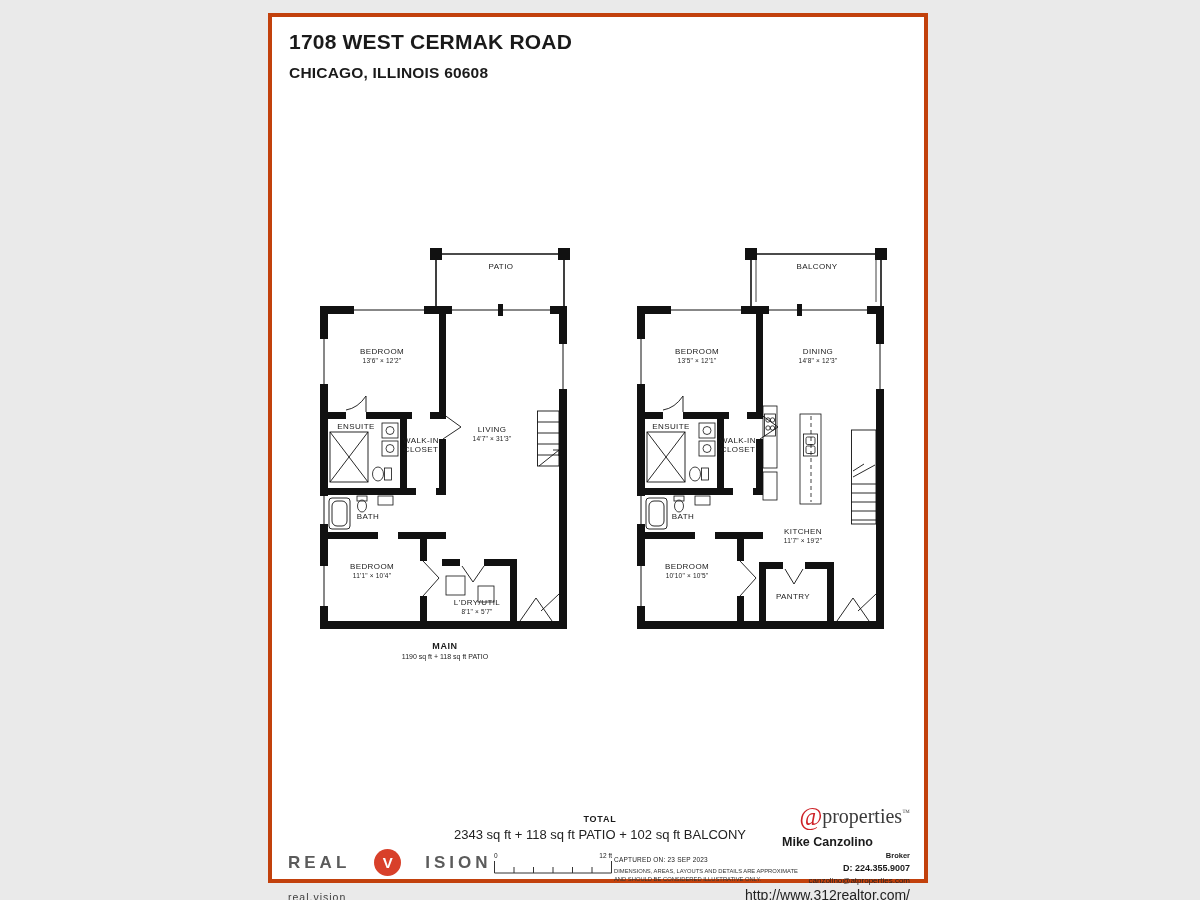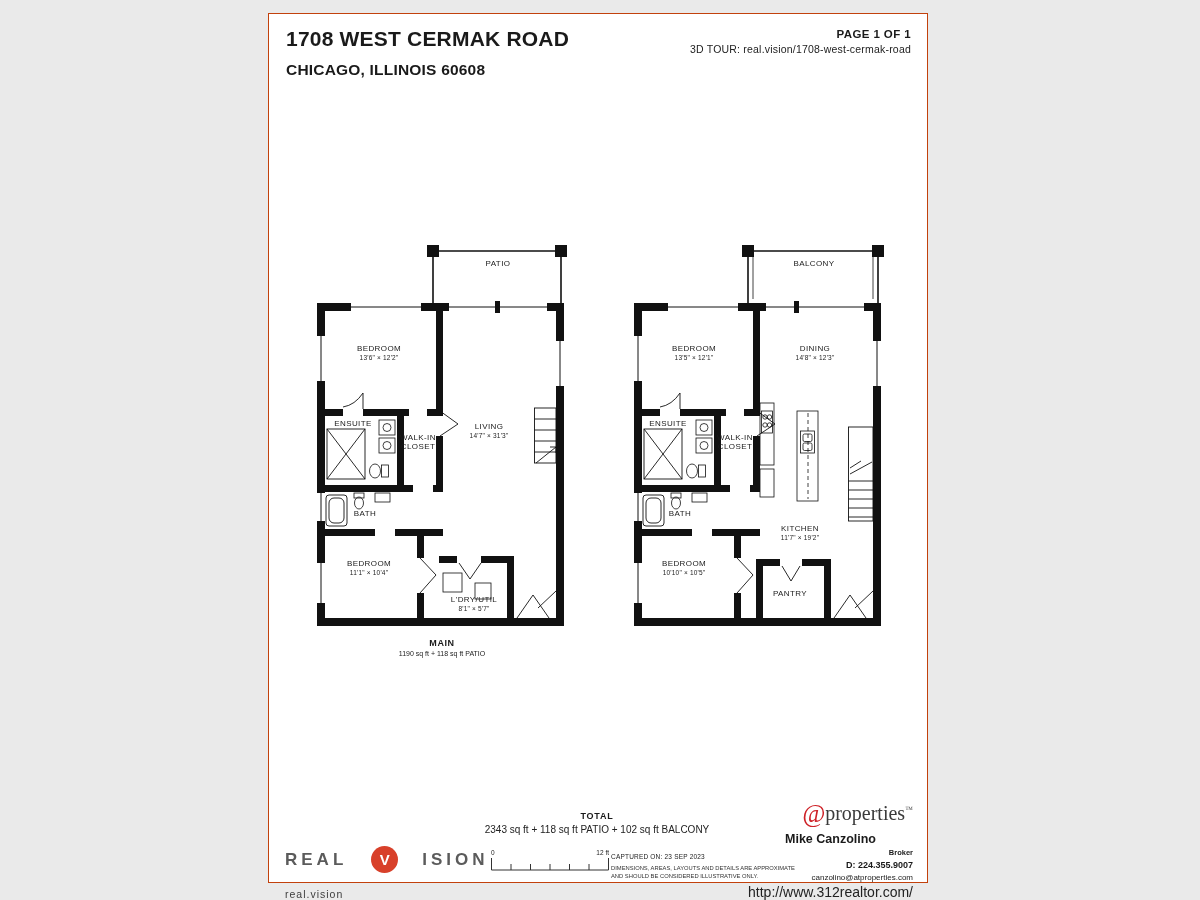--- a/index.html
+++ b/index.html
@@ -3,21 +3,21 @@
 <meta charset="utf-8">
 <style>
   html,body{margin:0;padding:0;}
   body{
     width:1200px;height:900px;background:#eaeaea;
     font-family:"Liberation Sans",sans-serif;color:#1a1a1a;
     position:relative;overflow:hidden;
   }
   .page{
     position:absolute;left:268px;top:13px;width:660px;height:870px;
-    background:#ffffff;border:1px solid #c2410c;box-sizing:border-box;
+    background:#ffffff;border:4px solid #c2410c;box-sizing:border-box;
   }
   
   .hdr-left{position:absolute;left:17px;top:13px;}
   .addr1{font-size:21px;font-weight:bold;letter-spacing:.2px;}
   .addr2{font-size:15.5px;font-weight:bold;margin-top:10px;letter-spacing:.2px;}
   .hdr-right{position:absolute;right:16px;top:14px;text-align:right;}
   .pagenum{font-size:11.5px;font-weight:600;letter-spacing:.4px;}
   .tour{font-size:10.5px;margin-top:3px;letter-spacing:.2px;color:#222;}
   
   .plan{position:absolute;width:250px;height:392px;}
@@ -32,21 +32,21 @@
   
   .rv-logo{position:absolute;left:16px;top:832px;}
   .rv-row{display:flex;align-items:center;gap:23px;}
   .rv-word{font-size:17px;font-weight:600;letter-spacing:4px;color:#5b5b5b;}
   .rv-circle{width:27px;height:27px;border-radius:50%;background:#d8402a;color:#fff;
     display:flex;align-items:center;justify-content:center;font-size:15px;font-weight:bold;
     margin:0 1px;}
   .rv-url{font-size:10.5px;color:#3d3d3d;letter-spacing:1px;margin-top:15px;}
   .total-block{position:absolute;left:178px;top:797px;width:300px;text-align:center;}
   .total-label{font-size:9px;font-weight:600;letter-spacing:.8px;}
-  .total-area{font-size:10px;margin-top:3px;color:#222;}
+  .total-area{font-size:13px;margin-top:3px;color:#222;}
   .scalebar{position:absolute;left:222px;top:835px;width:118px;}
   .scale-labels{display:flex;justify-content:space-between;font-size:6.5px;color:#222;margin-bottom:1px;}
   .cap-block{position:absolute;left:342px;top:839px;width:200px;}
   .captured{font-size:6.5px;color:#222;letter-spacing:.2px;}
   .disclaimer{font-size:5.8px;color:#333;margin-top:5px;line-height:1.35;}
   .agent-block{position:absolute;right:14px;top:786px;text-align:right;}
   .ap-logo{font-family:"Liberation Serif",serif;font-size:20px;color:#3a3a3a;}
   .ap-at{color:#ce2127;font-size:25px;font-style:italic;vertical-align:-2px;}
   .ap-tm{font-size:8px;vertical-align:8px;color:#555;}
   .agent-name{font-size:12.5px;font-weight:bold;margin-top:4px;text-align:center;}
@@ -57,24 +57,20 @@
 </style>
 </head>
 <body>
 
 <div class="page">
 
   <div class="hdr-left">
     <div class="addr1">1708 WEST CERMAK ROAD</div>
     <div class="addr2">CHICAGO, ILLINOIS 60608</div>
   </div>
-  <div class="hdr-right">
-    <div class="pagenum">PAGE 1 OF 1</div>
-    <div class="tour">3D TOUR: real.vision/1708-west-cermak-road</div>
-  </div>
 
   <div class="plan" style="left:48px;top:227px;">
     <svg viewBox="0 0 250 392" width="250" height="392">
 
       <g stroke="#111" fill="none" stroke-width="1.6">
         <path d="M116,10 H244 M116,10 V62 M244,10 V62"></path>
       </g>
       <rect x="110" y="4" width="12" height="12" fill="#111"></rect>
       <rect x="238" y="4" width="12" height="12" fill="#111"></rect>
 

